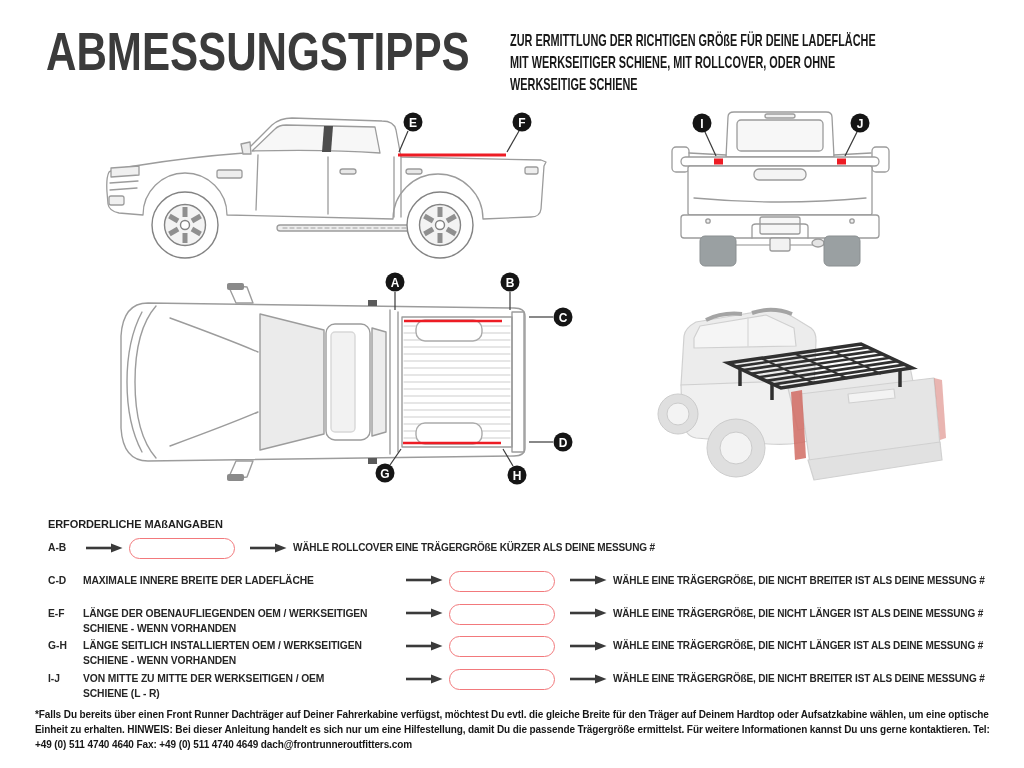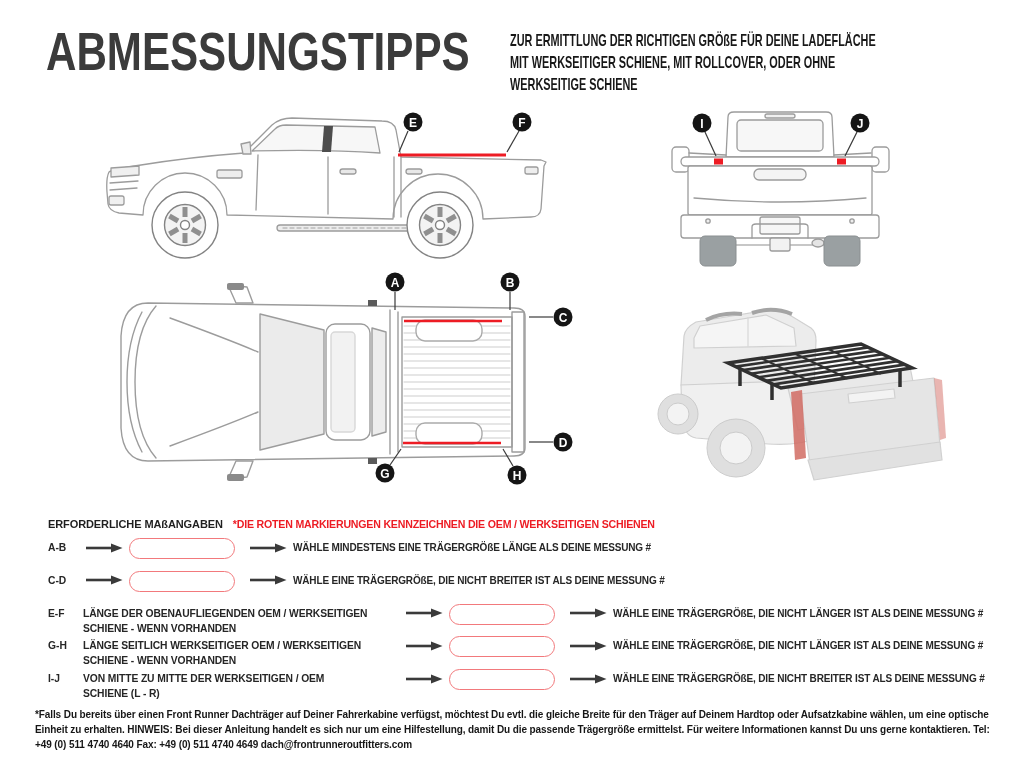--- a/index.html
+++ b/index.html
@@ -239,41 +239,41 @@
         <line x1="92" y1="80" x2="92" y2="98"></line>
         <line x1="124" y1="95" x2="124" y2="112"></line>
         <line x1="252" y1="83" x2="252" y2="99"></line>
       </g>
     </g>
   </g>
 </svg>
 
 <div class="abs theading">
   <span class="h1">ERFORDERLICHE MAßANGABEN</span>
-  <span class="h2">*DIE ROTEN MARKIERUNGEN KENNZEICHNEN DIE OEM / WERKSEITIGEN SCHIENEN</span>
 </div>
 
 <div class="abs tbody">
 
   <div class="mrow">
     <div class="mkey">A-B</div>
     <svg class="arrow" width="38" height="10" viewBox="0 0 38 10">
         <line x1="1" y1="5" x2="27" y2="5" stroke="#3a3a3a" stroke-width="2.6"></line>
         <polygon points="26,0.5 37.5,5 26,9.5" fill="#3a3a3a"></polygon>
       </svg>
     <div class="pill"></div>
     <svg class="arrow arrow2" width="38" height="10" viewBox="0 0 38 10">
         <line x1="1" y1="5" x2="27" y2="5" stroke="#3a3a3a" stroke-width="2.6"></line>
         <polygon points="26,0.5 37.5,5 26,9.5" fill="#3a3a3a"></polygon>
       </svg>
-    <div class="minstr">WÄHLE MINDESTENS EINE TRÄGERGRÖßE LÄNGE ALS DEINE MESSUNG #</div>
+    <div class="minstr">WÄHLE ROLLCOVER EINE TRÄGERGRÖßE KÜRZER ALS DEINE MESSUNG #</div>
   </div>
 
   <div class="mrow">
     <div class="mkey">C-D</div>
+    <div class="mlabel">MAXIMALE INNERE BREITE DER LADEFLÄCHE</div>
     <svg class="arrow" width="38" height="10" viewBox="0 0 38 10">
         <line x1="1" y1="5" x2="27" y2="5" stroke="#3a3a3a" stroke-width="2.6"></line>
         <polygon points="26,0.5 37.5,5 26,9.5" fill="#3a3a3a"></polygon>
       </svg>
     <div class="pill"></div>
     <svg class="arrow arrow2" width="38" height="10" viewBox="0 0 38 10">
         <line x1="1" y1="5" x2="27" y2="5" stroke="#3a3a3a" stroke-width="2.6"></line>
         <polygon points="26,0.5 37.5,5 26,9.5" fill="#3a3a3a"></polygon>
       </svg>
     <div class="minstr">WÄHLE EINE TRÄGERGRÖßE, DIE NICHT BREITER IST ALS DEINE MESSUNG #</div>
@@ -290,21 +290,21 @@
     <div class="pill"></div>
     <svg class="arrow arrow2" width="38" height="10" viewBox="0 0 38 10">
         <line x1="1" y1="5" x2="27" y2="5" stroke="#3a3a3a" stroke-width="2.6"></line>
         <polygon points="26,0.5 37.5,5 26,9.5" fill="#3a3a3a"></polygon>
       </svg>
     <div class="minstr">WÄHLE EINE TRÄGERGRÖßE, DIE NICHT LÄNGER IST ALS DEINE MESSUNG #</div>
   </div>
 
   <div class="mrow">
     <div class="mkey">G-H</div>
-    <div class="mlabel">LÄNGE SEITLICH WERKSEITIGER OEM / WERKSEITIGEN
+    <div class="mlabel">LÄNGE SEITLICH INSTALLIERTEN OEM / WERKSEITIGEN
 SCHIENE - WENN VORHANDEN</div>
     <svg class="arrow" width="38" height="10" viewBox="0 0 38 10">
         <line x1="1" y1="5" x2="27" y2="5" stroke="#3a3a3a" stroke-width="2.6"></line>
         <polygon points="26,0.5 37.5,5 26,9.5" fill="#3a3a3a"></polygon>
       </svg>
     <div class="pill"></div>
     <svg class="arrow arrow2" width="38" height="10" viewBox="0 0 38 10">
         <line x1="1" y1="5" x2="27" y2="5" stroke="#3a3a3a" stroke-width="2.6"></line>
         <polygon points="26,0.5 37.5,5 26,9.5" fill="#3a3a3a"></polygon>
       </svg>

